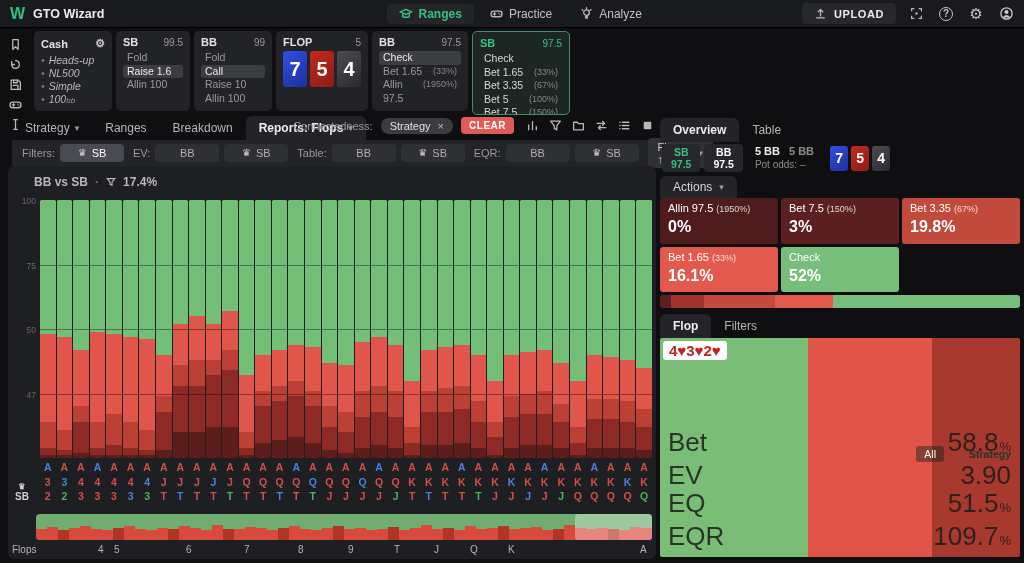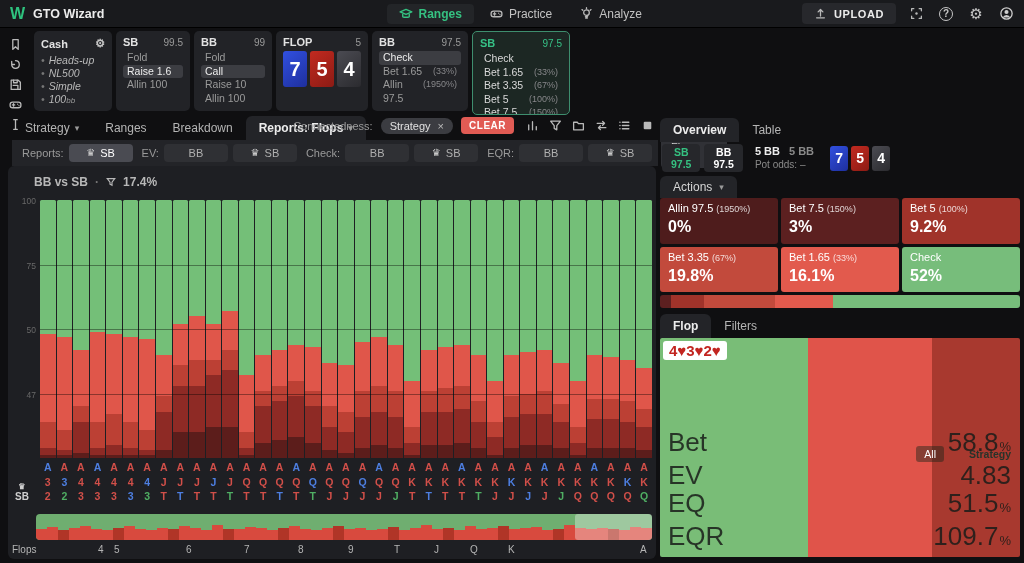--- a/index.html
+++ b/index.html
@@ -380,38 +380,38 @@
           </span>
           <span class="vicon">
             <svg width="13" height="13" viewBox="0 0 12 12" fill="none" stroke="#b9b9b9" stroke-width="1.2" stroke-linecap="round" stroke-linejoin="round">
               <rect x="2.5" y="2.5" width="7" height="7" rx="1" fill="#b9b9b9" stroke="none"></rect>
             </svg>
           </span>
         </span>
     </div>
     <div class="metric-row" id="metric-row">
         <div class="mgroup">
-          <span>Reports:</span>
+          <span>Filters:</span>
           <div class="mbtn sel">
             <span class="crown">♛</span>
             <span>SB</span>
           </div>
         </div>
         <div class="mgroup">
           <span>EV:</span>
           <div class="mbtn">
             <span>BB</span>
           </div>
           <div class="mbtn">
             <span class="crown">♛</span>
             <span>SB</span>
           </div>
         </div>
         <div class="mgroup">
-          <span>Check:</span>
+          <span>Table:</span>
           <div class="mbtn">
             <span>BB</span>
           </div>
           <div class="mbtn">
             <span class="crown">♛</span>
             <span>SB</span>
           </div>
         </div>
         <div class="mgroup">
           <span>EQR:</span>
@@ -1019,24 +1019,20 @@
     </div>
     <div class="agrid" id="agrid">
         <div class="acard" style="background: rgb(78, 28, 28);">
           <div class="lrow">Allin 97.5<span class="sz">(1950%)</span></div>
           <div class="freq">0%</div>
         </div>
         <div class="acard" style="background: rgb(92, 32, 32);">
           <div class="lrow">Bet 7.5<span class="sz">(150%)</span></div>
           <div class="freq">3%</div>
         </div>
-        <div class="acard" style="background: rgb(160, 51, 42);">
-          <div class="lrow">Bet 5<span class="sz">(100%)</span></div>
-          <div class="freq">9.2%</div>
-        </div>
         <div class="acard" style="background: rgb(194, 74, 60);">
           <div class="lrow">Bet 3.35<span class="sz">(67%)</span></div>
           <div class="freq">19.8%</div>
         </div>
         <div class="acard" style="background: rgb(226, 90, 77);">
           <div class="lrow">Bet 1.65<span class="sz">(33%)</span></div>
           <div class="freq">16.1%</div>
         </div>
         <div class="acard" style="background: rgb(119, 189, 123);">
           <div class="lrow">Check</div>
@@ -1067,21 +1063,21 @@
         <span class="mode-all">All</span>
         <span class="mode-strategy">Strategy</span>
       </div>
       <div class="tile-stats" id="tile-stats">
           <div class="stat-row">
             <span class="slabel">Bet</span>
             <span class="sval">58.8<span class="sunit">%</span></span>
           </div>
           <div class="stat-row">
             <span class="slabel">EV</span>
-            <span class="sval">4.83</span>
+            <span class="sval">3.90</span>
           </div>
           <div class="stat-row">
             <span class="slabel">EQ</span>
             <span class="sval">51.5<span class="sunit">%</span></span>
           </div>
           <div class="stat-row">
             <span class="slabel">EQR</span>
             <span class="sval">109.7<span class="sunit">%</span></span>
           </div>
         </div>

